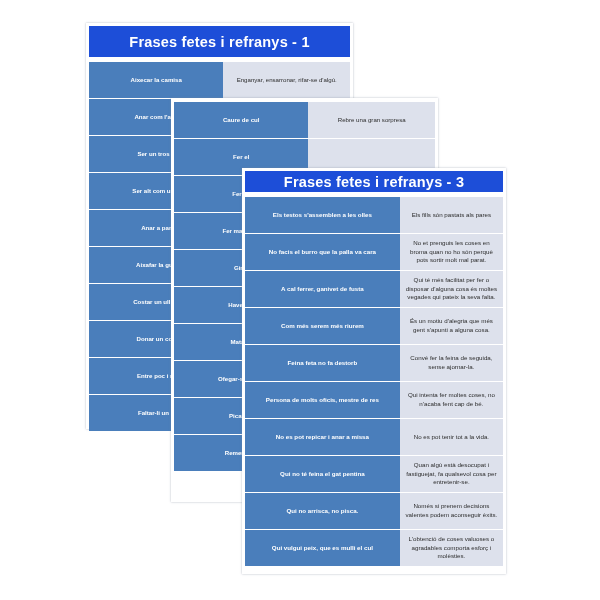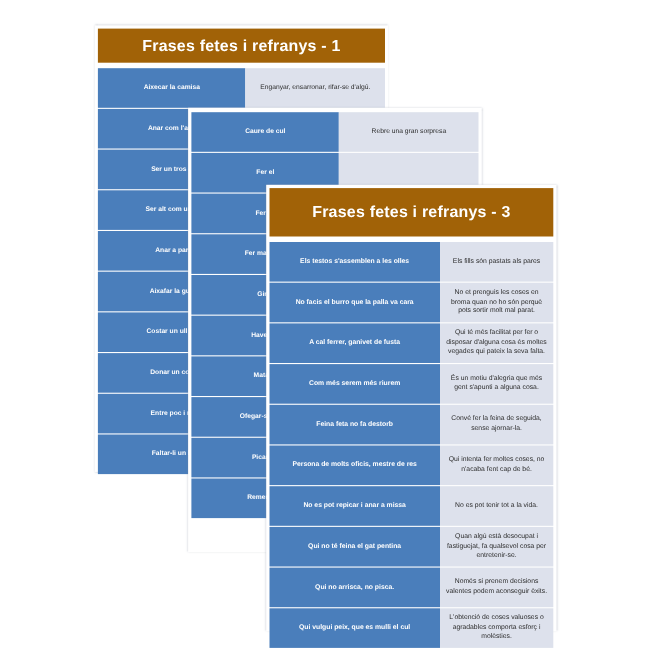--- a/index.html
+++ b/index.html
@@ -21,21 +21,21 @@
 
   
   .card {
     position: absolute;
     background: #ffffff;
     box-sizing: border-box;
     padding: 3px;
     box-shadow: 0 0 2px rgba(120,130,150,0.55);
   }
   .card-title {
-    background: #a16207;
+    background: #1d4ed8;
     color: #ffffff;
     font-weight: bold;
     text-align: center;
     letter-spacing: 0.2px;
     box-sizing: border-box;
     display: flex;
     align-items: center;
     justify-content: center;
   }
   .card-table {
@@ -97,21 +97,21 @@
 
   
   #card-3 {
     left: 242px;
     top: 168px;
     width: 264px;
     height: 406px;
     z-index: 3;
   }
   #card-3 .card-title {
-    height: 44px;
+    height: 21px;
     font-size: 14.5px;
     margin-bottom: 4px;
   }
   #card-3 .card-table td { height: 36px; font-size: 6.2px; padding: 1px 5px; line-height: 1.42; }
   #card-3 .col-phrase { width: 60%; }
   #card-3 .col-meaning { width: 40%; }
 </style>
 </head>
 <body>
 

